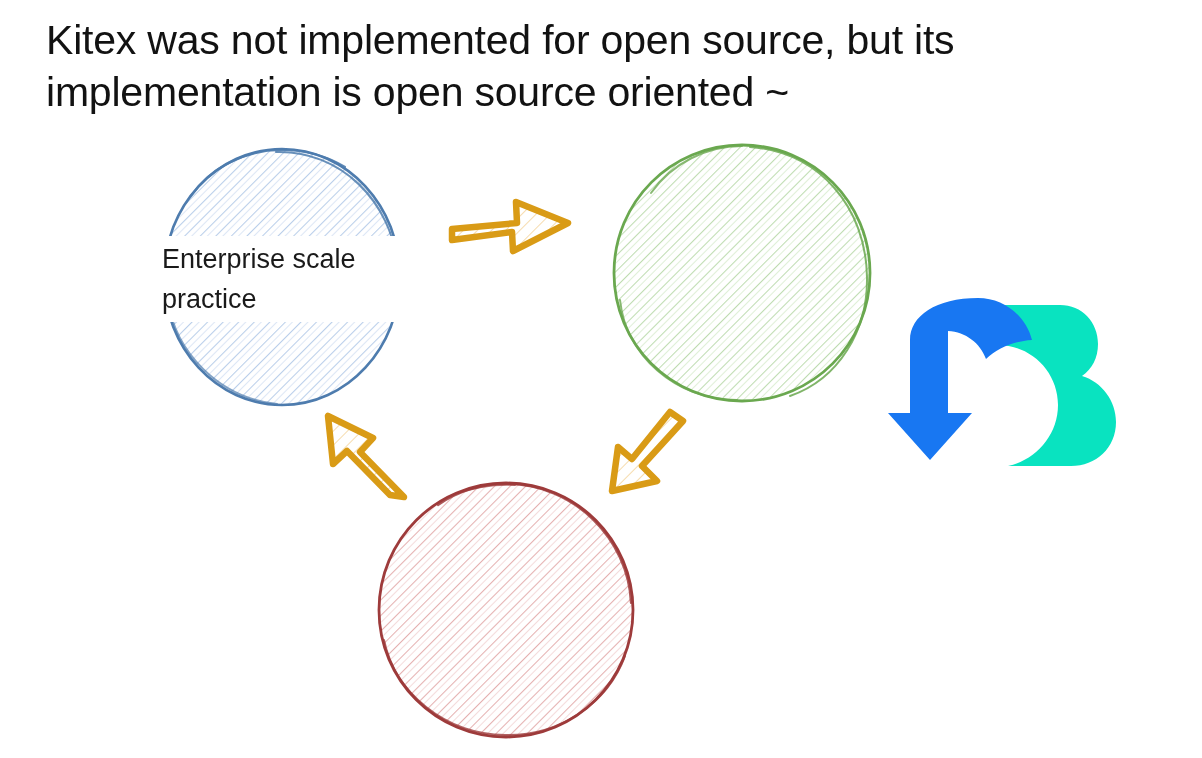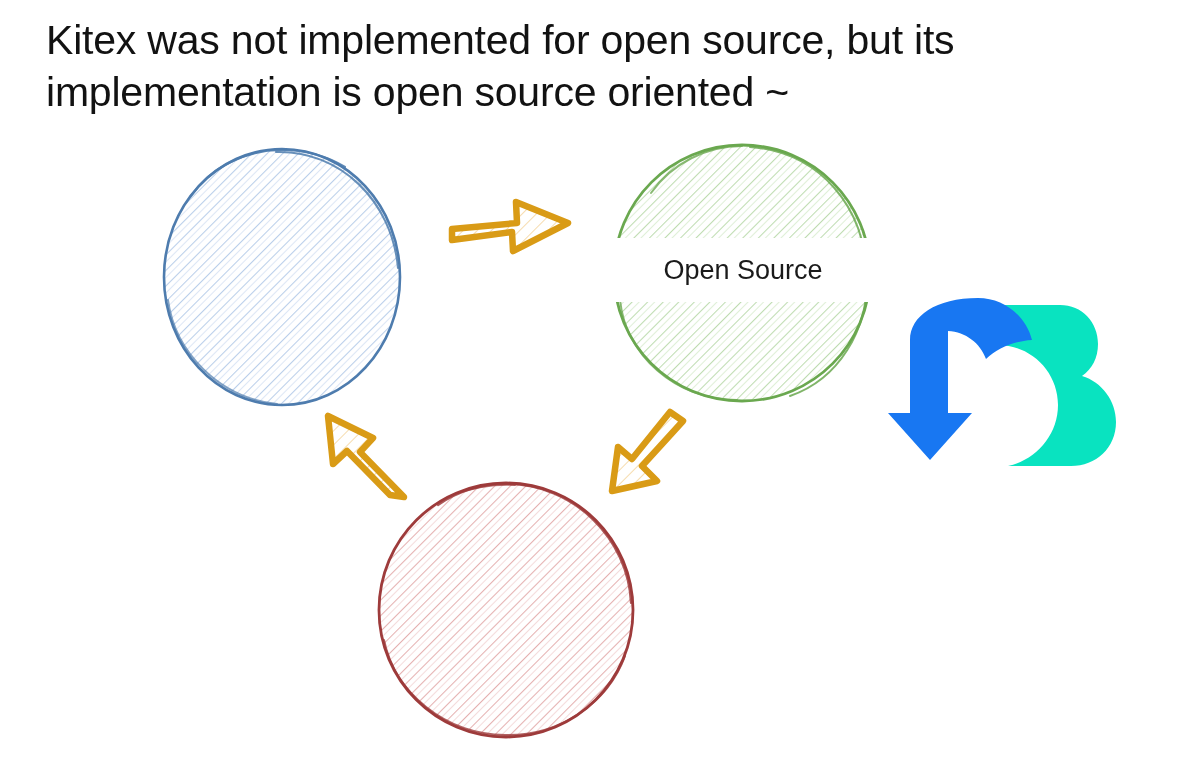--- a/index.html
+++ b/index.html
@@ -219,24 +219,25 @@
         <path d="M404 497
                  L 360 452
                  L 373 438
                  L 328 416
                  L 333 464
                  L 347 451
                  L 390 495 Z" fill="url(#hatchGold)" stroke="#d99b16" stroke-width="6.5" stroke-linejoin="round" stroke-linecap="round"></path>
       </g>
     </svg>
 
-
-    <div id="band-opensource" class="node-band center-align">
-      <span class="band-line">Open Source</span>
+    <div id="band-enterprise" class="node-band left-align">
+      <span class="band-line">Enterprise scale</span>
+      <span class="band-line">practice</span>
     </div>
+
 
 
     <div id="brand-logo">
       <svg viewBox="0 0 252 178" xmlns="http://www.w3.org/2000/svg">
 
         <path d="M112 17
                  L 176 17
                  C 198 17 214 34 214 56
                  C 214 70 208 81 198 88
                  C 218 94 232 113 232 134

